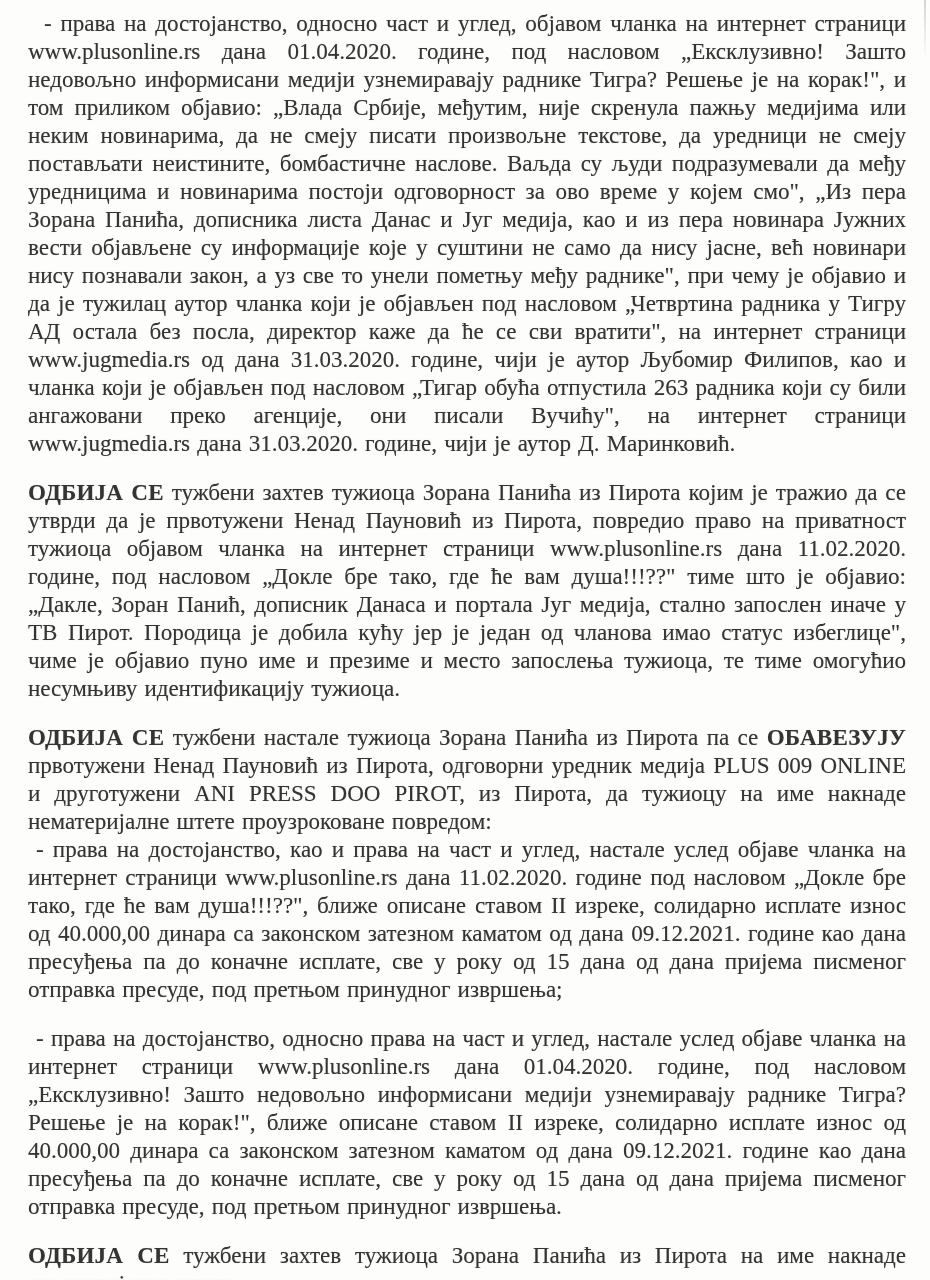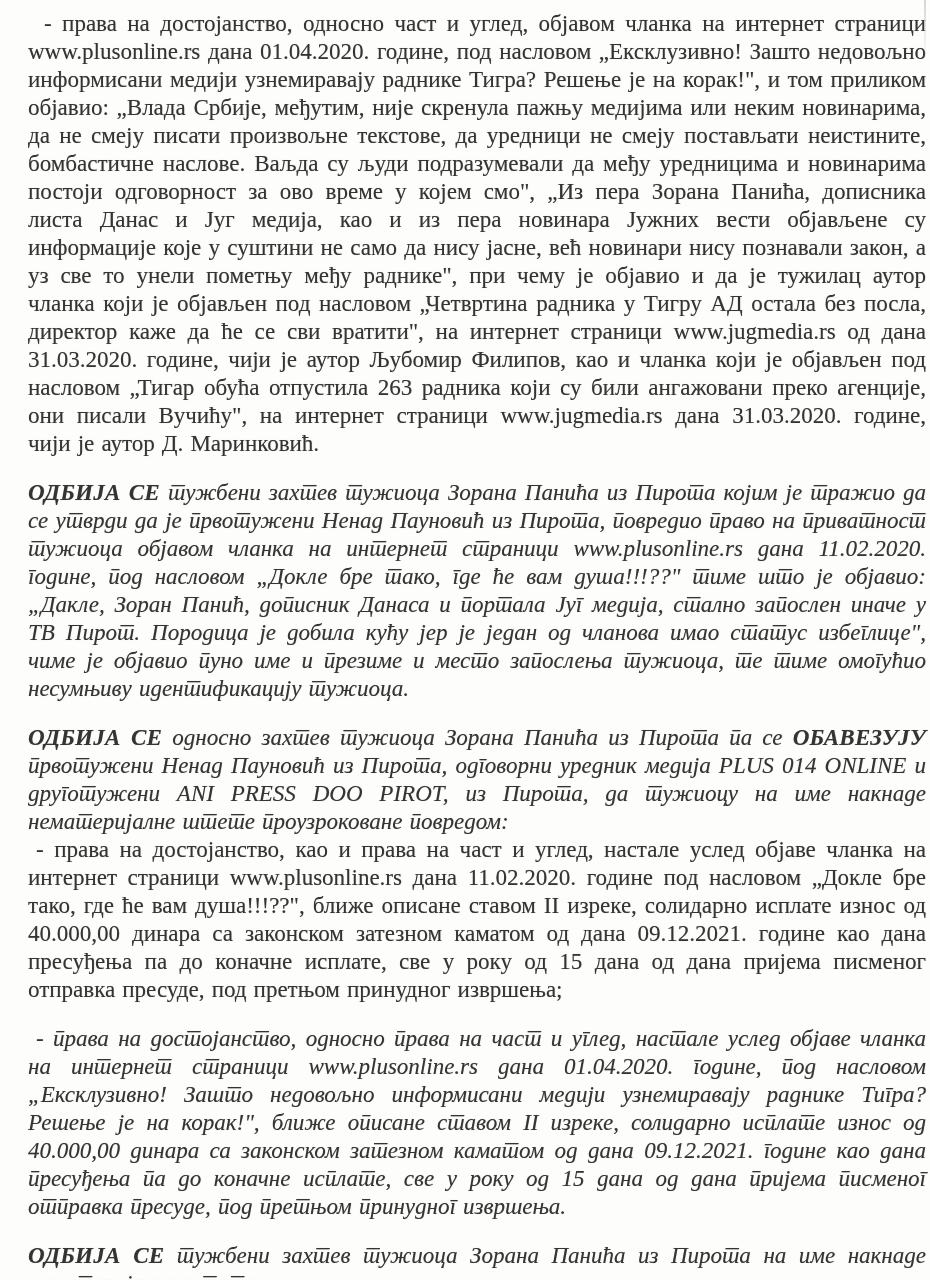--- a/index.html
+++ b/index.html
@@ -7,36 +7,36 @@
     padding: 0;
     background: #e8e8e6;
   }
   .page {
     position: relative;
     width: 930px;
     height: 1280px;
     margin: 0 auto;
     background: #fdfdfb;
     box-sizing: border-box;
-    padding: 10px 4px 0 28px;
+    padding: 10px 24px 0 28px;
     overflow: hidden;
     font-family: "Liberation Serif", "DejaVu Serif", serif;
     color: #343434;
     text-shadow: 0.2px 0.2px 0.7px rgba(70,70,70,0.45);
   }
   .para {
     margin: 0;
     font-size: 23px;
     line-height: 28px;
     text-align: justify;
     text-justify: inter-word;
     hyphens: none;
     word-spacing: 0.06em;
   }
-  .gap-above { margin-top: 21px; font-style: italic; }
+  .gap-above { margin-top: 21px; }
   .indent-lg { text-indent: 16px; }
   .indent-sm { text-indent: 8px; }
   .run-bold { font-weight: bold; letter-spacing: 0.01em; }
   .scan-edge {
     position: absolute;
     top: 0;
     right: 4px;
     width: 2px;
     height: 60px;
     background: linear-gradient(#d6d6d0, rgba(214,214,208,0));
@@ -47,21 +47,21 @@
 <body>
 
 <div class="page">
 
   <div class="scan-edge"></div>
 
   <p class="para indent-lg"><span>- права на достојанство, односно част и углед, објавом чланка на интернет страници www.plusonline.rs дана 01.04.2020. године, под насловом „Ексклузивно! Зашто недовољно информисани медији узнемиравају раднике Тигра? Решење је на корак!", и том приликом објавио: „Влада Србије, међутим, није скренула пажњу медијима или неким новинарима, да не смеју писати произвољне текстове, да уредници не смеју постављати неистините, бомбастичне наслове. Ваљда су људи подразумевали да међу уредницима и новинарима постоји одговорност за ово време у којем смо", „Из пера Зорана Панића, дописника листа Данас и Југ медија, као и из пера новинара Јужних вести објављене су информације које у суштини не само да нису јасне, већ новинари нису познавали закон, а уз све то унели пометњу међу раднике", при чему је објавио и да је тужилац аутор чланка који је објављен под насловом „Четвртина радника у Тигру АД остала без посла, директор каже да ће се сви вратити", на интернет страници www.jugmedia.rs од дана 31.03.2020. године, чији је аутор Љубомир Филипов, као и чланка који је објављен под насловом „Тигар обућа отпустила 263 радника који су били ангажовани преко агенције, они писали Вучићу", на интернет страници www.jugmedia.rs дана 31.03.2020. године, чији је аутор Д. Маринковић.</span></p>
 
   <p class="para gap-above"><span class="run-bold">ОДБИЈА СЕ</span><span> тужбени захтев тужиоца Зорана Панића из Пирота којим је тражио да се утврди да је првотужени Ненад Пауновић из Пирота, повредио право на приватност тужиоца објавом чланка на интернет страници www.plusonline.rs дана 11.02.2020. године, под насловом „Докле бре тако, где ће вам душа!!!??" тиме што је објавио: „Дакле, Зоран Панић, дописник Данаса и портала Југ медија, стално запослен иначе у ТВ Пирот. Породица је добила кућу јер је један од чланова имао статус избеглице", чиме је објавио пуно име и презиме и место запослења тужиоца, те тиме омогућио несумњиву идентификацију тужиоца.</span></p>
 
-  <p class="para gap-above"><span class="run-bold">ОДБИЈА СЕ</span><span> односно захтев тужиоца Зорана Панића из Пирота па се </span><span class="run-bold">ОБАВЕЗУЈУ</span><span> првотужени Ненад Пауновић из Пирота, одговорни уредник медија PLUS 014 ONLINE и друготужени ANI PRESS DOO PIROT, из Пирота, да тужиоцу на име накнаде нематеријалне штете проузроковане повредом:</span></p>
+  <p class="para gap-above"><span class="run-bold">ОДБИЈА СЕ</span><span> тужбени настале тужиоца Зорана Панића из Пирота па се </span><span class="run-bold">ОБАВЕЗУЈУ</span><span> првотужени Ненад Пауновић из Пирота, одговорни уредник медија PLUS 009 ONLINE и друготужени ANI PRESS DOO PIROT, из Пирота, да тужиоцу на име накнаде нематеријалне штете проузроковане повредом:</span></p>
 
   <p class="para indent-sm"><span>- права на достојанство, као и права на част и углед, настале услед објаве чланка на интернет страници www.plusonline.rs дана 11.02.2020. године под насловом „Докле бре тако, где ће вам душа!!!??", ближе описане ставом II изреке, солидарно исплате износ од 40.000,00 динара са законском затезном каматом од дана 09.12.2021. године као дана пресуђења па до коначне исплате, све у року од 15 дана од дана пријема писменог отправка пресуде, под претњом принудног извршења;</span></p>
 
   <p class="para gap-above indent-sm"><span>- права на достојанство, односно права на част и углед, настале услед објаве чланка на интернет страници www.plusonline.rs дана 01.04.2020. године, под насловом „Ексклузивно! Зашто недовољно информисани медији узнемиравају раднике Тигра? Решење је на корак!", ближе описане ставом II изреке, солидарно исплате износ од 40.000,00 динара са законском затезном каматом од дана 09.12.2021. године као дана пресуђења па до коначне исплате, све у року од 15 дана од дана пријема писменог отправка пресуде, под претњом принудног извршења.</span></p>
 
   <p class="para gap-above"><span class="run-bold">ОДБИЈА СЕ</span><span> тужбени захтев тужиоца Зорана Панића из Пирота на име накнаде нематеријалне штете:</span></p>
 
 </div>
 
 </body></html>

